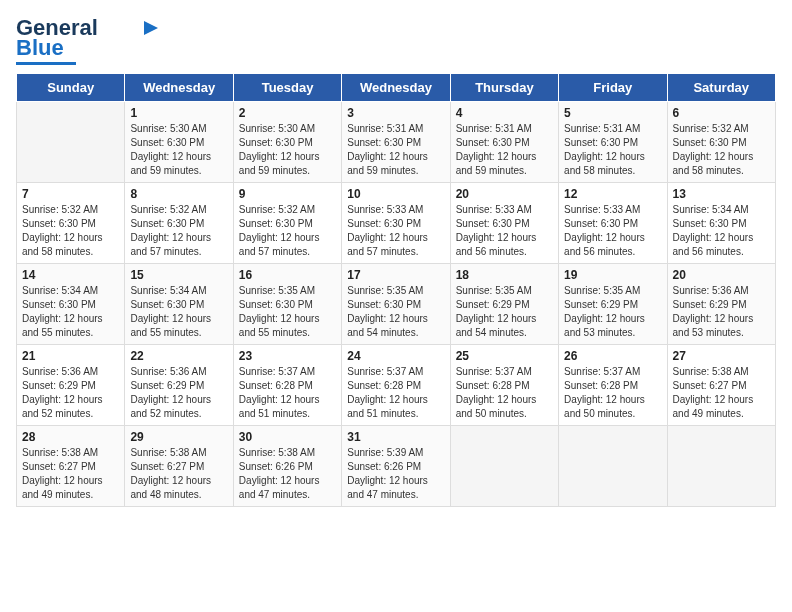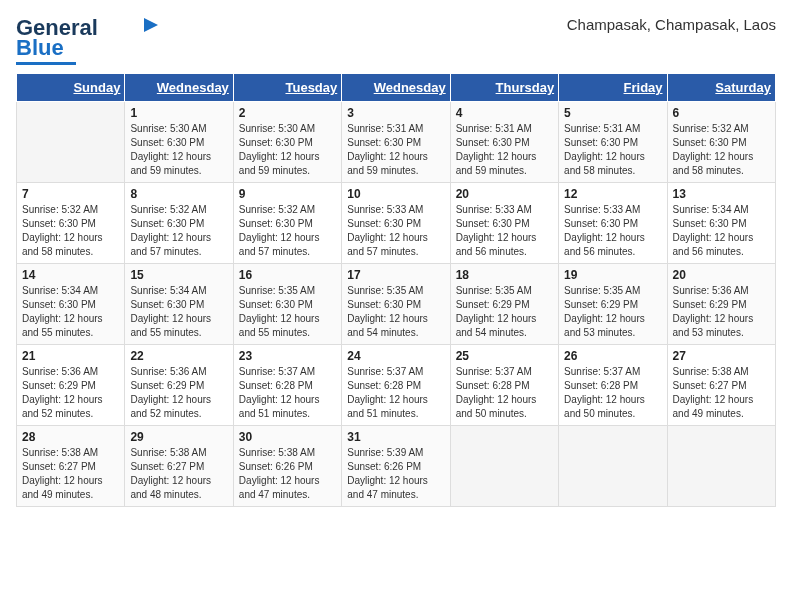--- a/index.html
+++ b/index.html
@@ -49,23 +49,22 @@
       width: 100%;
       border-collapse: collapse;
       table-layout: fixed;
     }
     thead tr th {
       background: #2a5ba8;
       color: #fff;
       font-size: 13px;
       font-weight: bold;
       padding: 6px 4px;
-      text-align: right;
+      text-align: center;
       border: 1px solid #fff;
-      text-decoration: underline;
     }
     tbody tr td {
       vertical-align: top;
       padding: 4px 5px;
       border: 1px solid #ddd;
       font-size: 10.5px;
       color: #222;
       height: 80px;
       background: #fff;
     }
@@ -85,35 +84,34 @@
     }
     .empty-cell {
       background: #f5f5f5 !important;
     }
   </style>
 </head>
 <body>
 
 <div class="header">
   <div class="logo">
-    <div style="display:flex; align-items:flex-start;gap:44px;">
+    <div style="display:flex; align-items:center;gap:44px;">
       <span class="logo-text">
         <span>General</span>
       </span>
       <svg width="18" height="18" viewBox="0 0 18 18">
         <polygon points="2,2 16,9 2,16" fill="#1a6fc4"></polygon>
       </svg>
     </div>
     <div style="display:flex; align-items:flex-start; margin-top:-4px;">
       <span class="logo-text" style="color:#1a6fc4;">Blue</span>
     </div>
     <div class="logo-line"></div>
   </div>
   <div class="title-area">
-    <div class="subtitle">Champasak, Champasak, Laos</div>
   </div>
 </div>
 
 <table>
   <thead>
     <tr id="weekday-header">
         <th>Sunday</th>
         <th>Wednesday</th>
         <th>Tuesday</th>
         <th>Wednesday</th>

